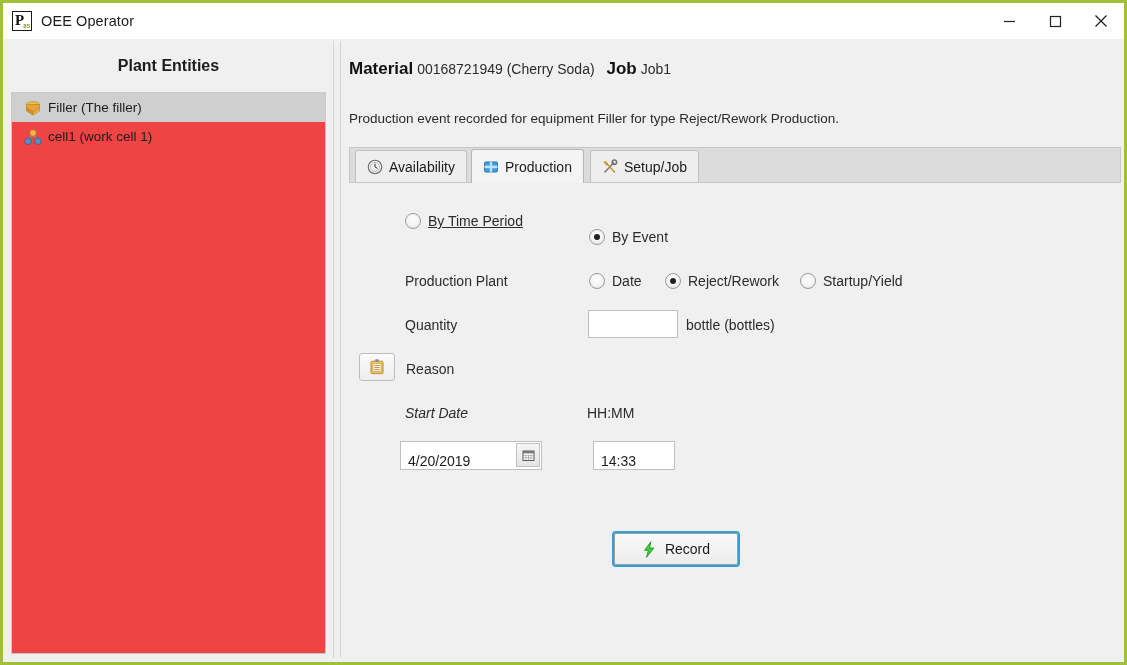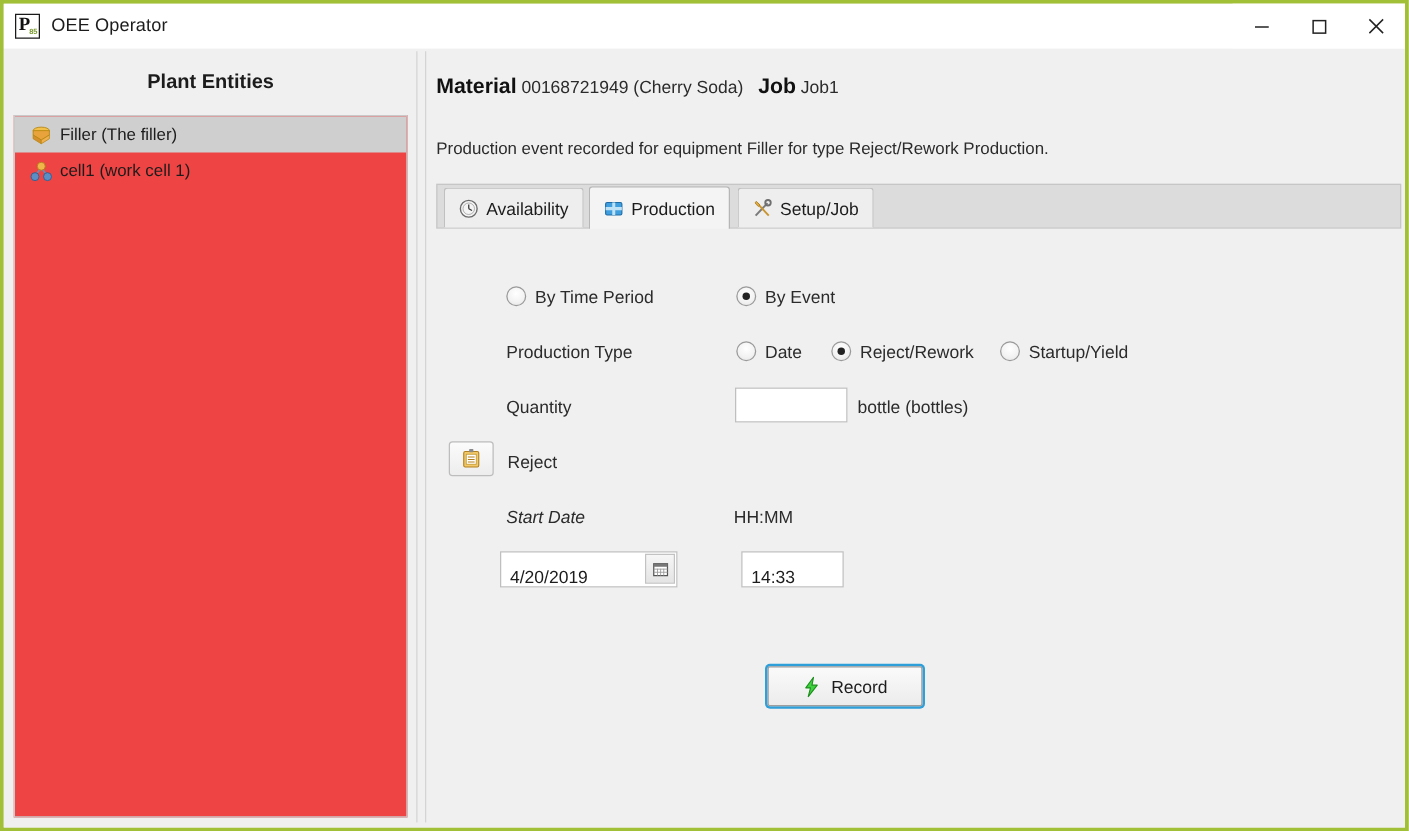--- a/index.html
+++ b/index.html
@@ -385,30 +385,30 @@
               <rect x="1.5" y="6.6" width="13" height="2.6" fill="#bfe2f7"></rect>
               <rect x="6.8" y="3" width="2.4" height="10" fill="#bfe2f7"></rect>
             </svg>
             <span>Production</span>
           </div>
 
         </div>
 
         <div class="tabpage">
 
-          <div class="radio" style="left:56px; top:46px;">
+          <div class="radio" style="left:56px; top:30px;text-decoration:underline;">
             <span class="dot"></span>
             <span>By Time Period</span>
           </div>
           <div class="radio on" style="left:240px; top:46px;">
             <span class="dot"></span>
             <span>By Event</span>
           </div>
 
-          <div class="row-label" style="left:56px; top:90px;">Production Type</div>
+          <div class="row-label" style="left:56px; top:90px;">Production Plant</div>
           <div class="radio" style="left:240px; top:90px;">
             <span class="dot"></span>
             <span>Date</span>
           </div>
           <div class="radio on" style="left:316px; top:90px;">
             <span class="dot"></span>
             <span>Reject/Rework</span>
           </div>
           <div class="radio" style="left:451px; top:90px;">
             <span class="dot"></span>
@@ -422,21 +422,21 @@
           <div class="icon-btn" style="left:10px; top:170px;">
             <svg width="18" height="18" viewBox="0 0 18 18">
               <rect x="3" y="3.2" width="12" height="12.4" rx="1.2" fill="#f3c96a" stroke="#b1801c" stroke-width="0.9"></rect>
               <rect x="5" y="5.4" width="8" height="8" fill="#ffffff" stroke="#c49a32" stroke-width="0.7"></rect>
               <line x1="6.3" y1="7.6" x2="11.7" y2="7.6" stroke="#b1801c" stroke-width="0.9"></line>
               <line x1="6.3" y1="9.6" x2="11.7" y2="9.6" stroke="#b1801c" stroke-width="0.9"></line>
               <line x1="6.3" y1="11.6" x2="11.7" y2="11.6" stroke="#b1801c" stroke-width="0.9"></line>
               <rect x="7.3" y="1.2" width="3.4" height="2.6" rx="0.6" fill="#8a8a8a"></rect>
             </svg>
           </div>
-          <div class="row-label" style="left:57px; top:178px;">Reject</div>
+          <div class="row-label" style="left:57px; top:178px;">Reason</div>
 
           <div class="row-label" style="left:56px; top:222px;font-style:italic;">Start Date</div>
           <div class="row-label" style="left:238px; top:222px;">HH:MM</div>
 
           <div class="txtbox" style="left:51px; top:258px; width:142px; height:29px;">
             <span>4/20/2019</span>
             <div class="cal-btn">
               <svg width="13" height="13" viewBox="0 0 13 13">
                 <rect x="1" y="2" width="11" height="9.5" fill="#ffffff" stroke="#555" stroke-width="1"></rect>
                 <rect x="1" y="2" width="11" height="2.4" fill="#777"></rect>

